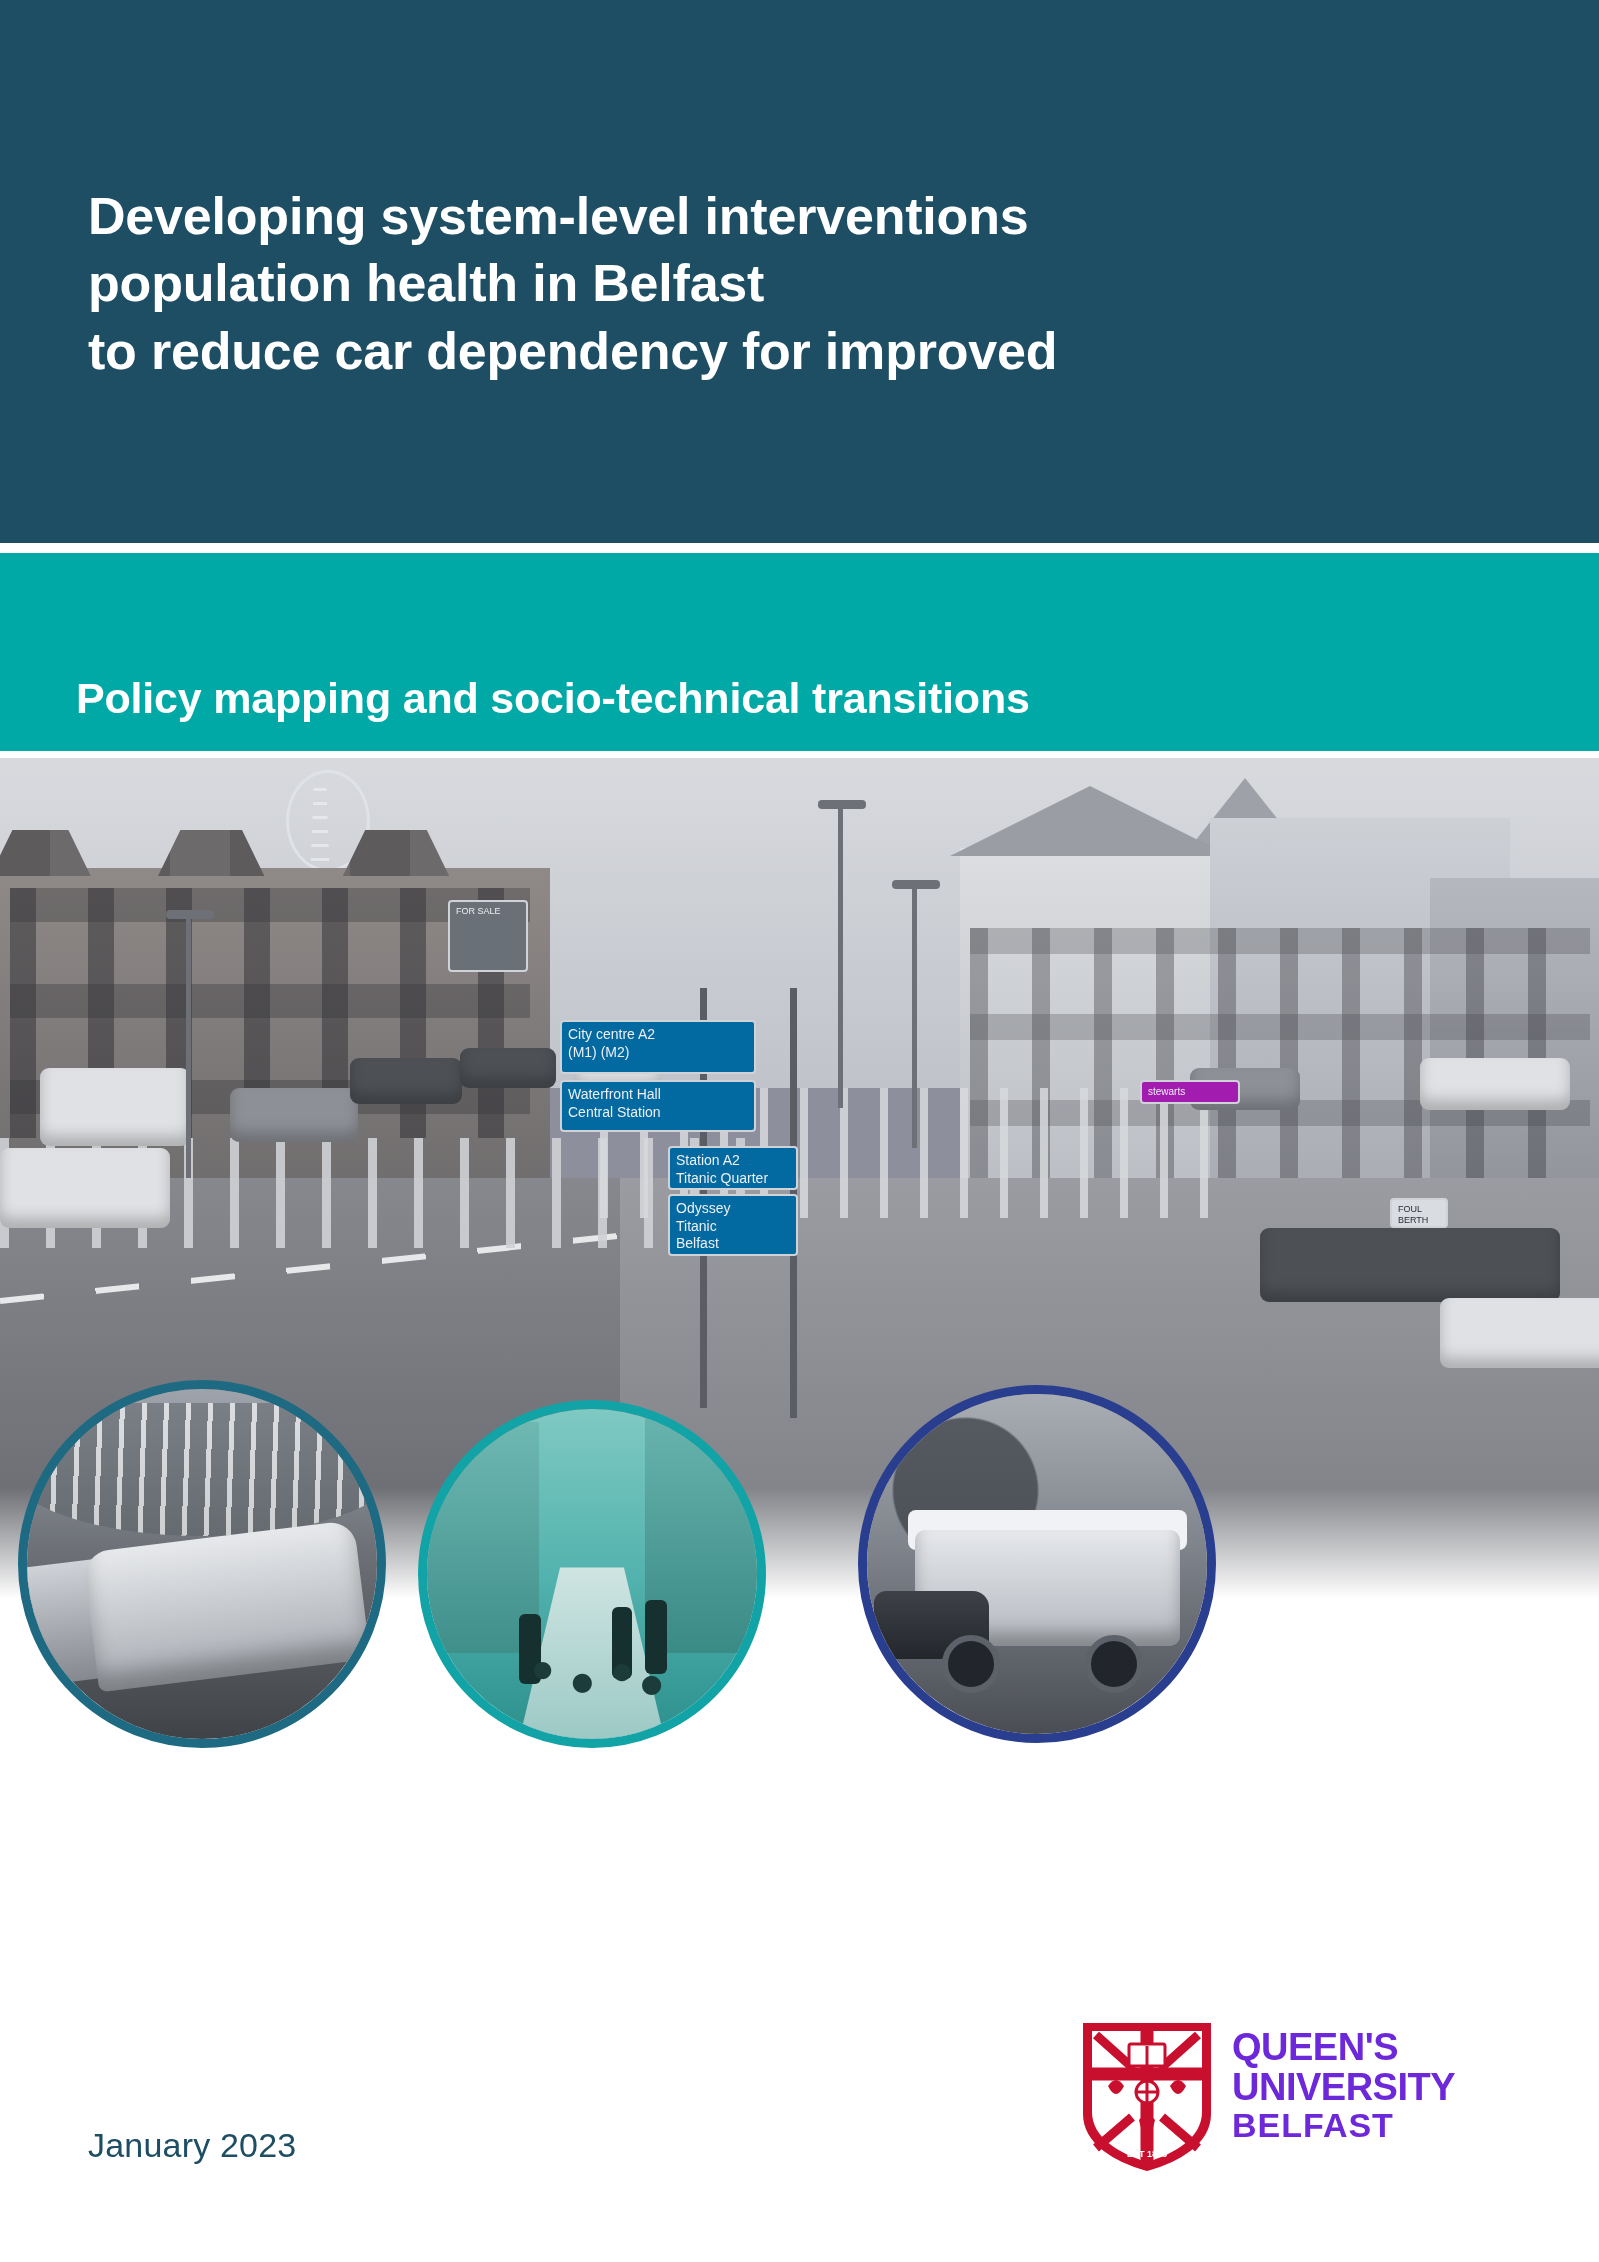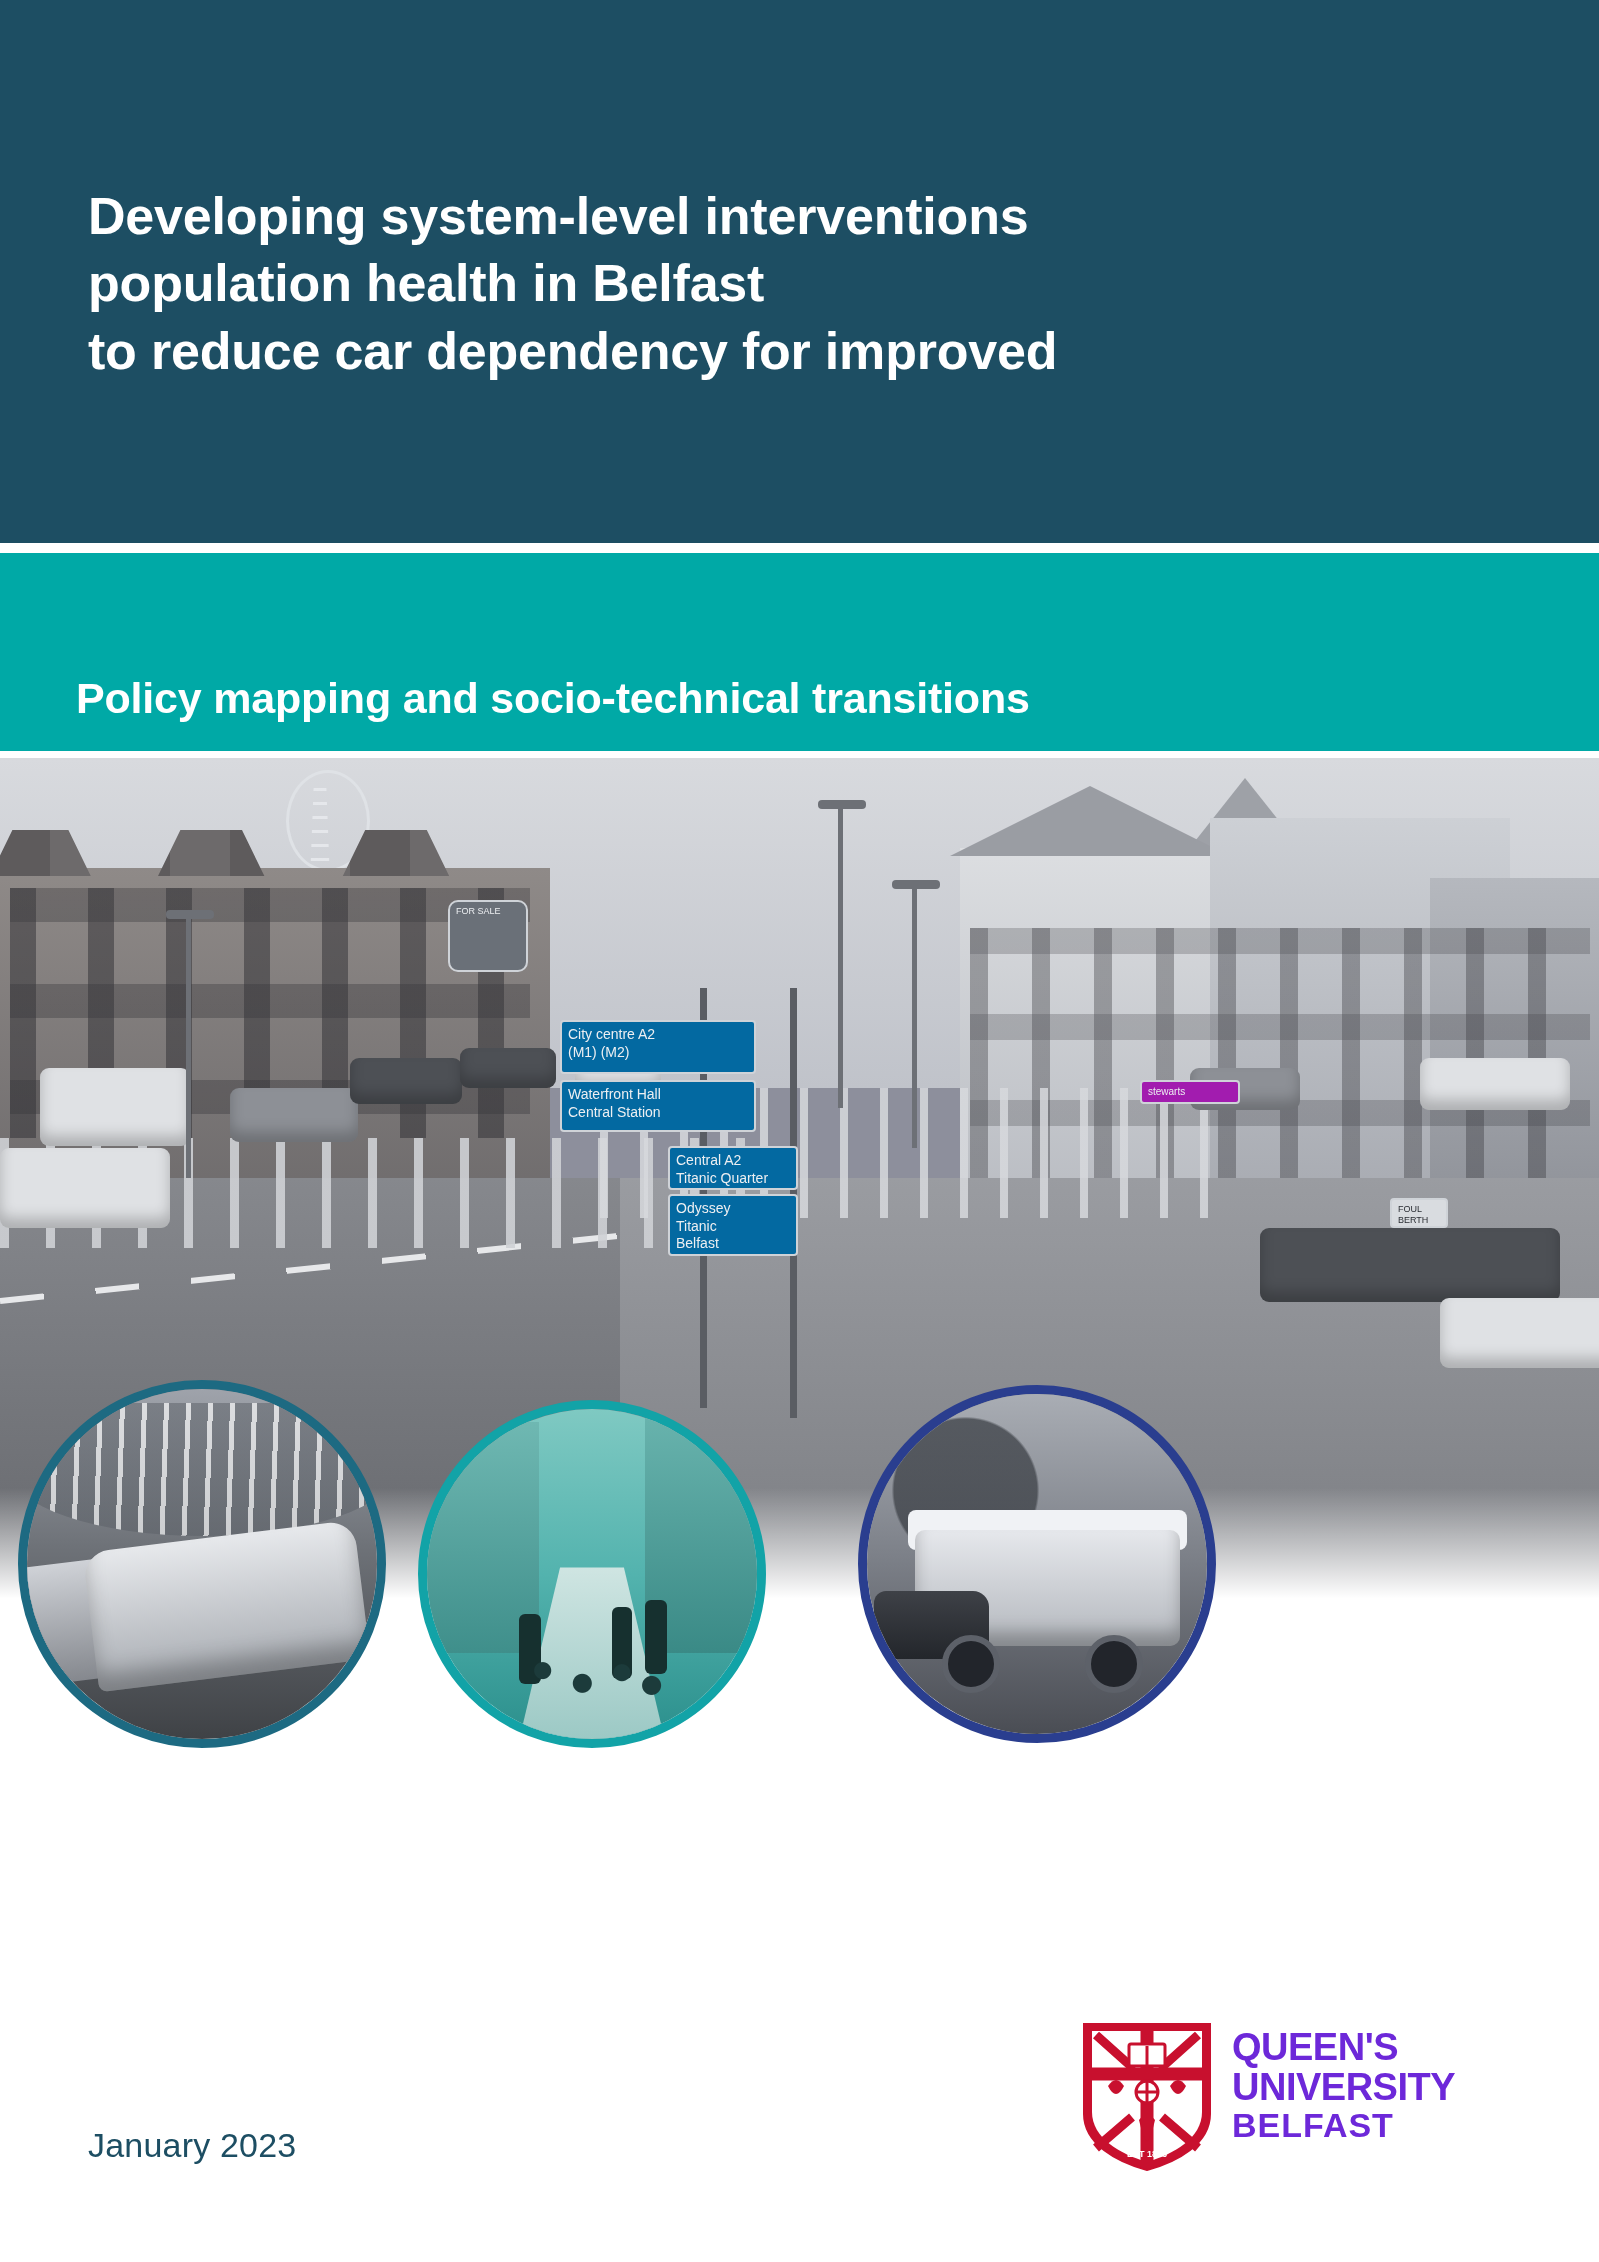--- a/index.html
+++ b/index.html
@@ -363,30 +363,30 @@
 
   <div class="sign" style="left:560px; top:262px; width:196px; height:54px;">
     <div>City centre A2</div>
     <div>(M1) (M2)</div>
   </div>
   <div class="sign" style="left:560px; top:322px; width:196px; height:52px;">
     <div>Waterfront Hall</div>
     <div>Central Station</div>
   </div>
   <div class="sign" style="left:668px; top:388px; width:130px; height:44px;">
-    <div>Central A2</div>
+    <div>Station A2</div>
     <div>Titanic Quarter</div>
   </div>
   <div class="sign" style="left:668px; top:436px; width:130px; height:62px;">
     <div>Odyssey</div>
     <div>Titanic</div>
     <div>Belfast</div>
   </div>
 
-  <div class="sign" style="left:448px; top:142px; width:80px; height:72px; font-size:9px; background:#6a7078;border-radius:10px;">
+  <div class="sign" style="left:448px; top:142px; width:80px; height:72px; font-size:9px; background:#6a7078;">
     <div>FOR SALE</div>
   </div>
   <div class="sign" style="left:1140px; top:322px; width:100px; height:24px; font-size:10px; background:#a21caf;">
     <div>stewarts</div>
   </div>
   <div class="sign" style="left:1390px; top:440px; width:58px; height:30px; font-size:9px; background:#d9dce0; color:#2a2d33;">
     <div>FOUL BERTH</div>
   </div>
 
   <div class="fade-bottom"></div>

